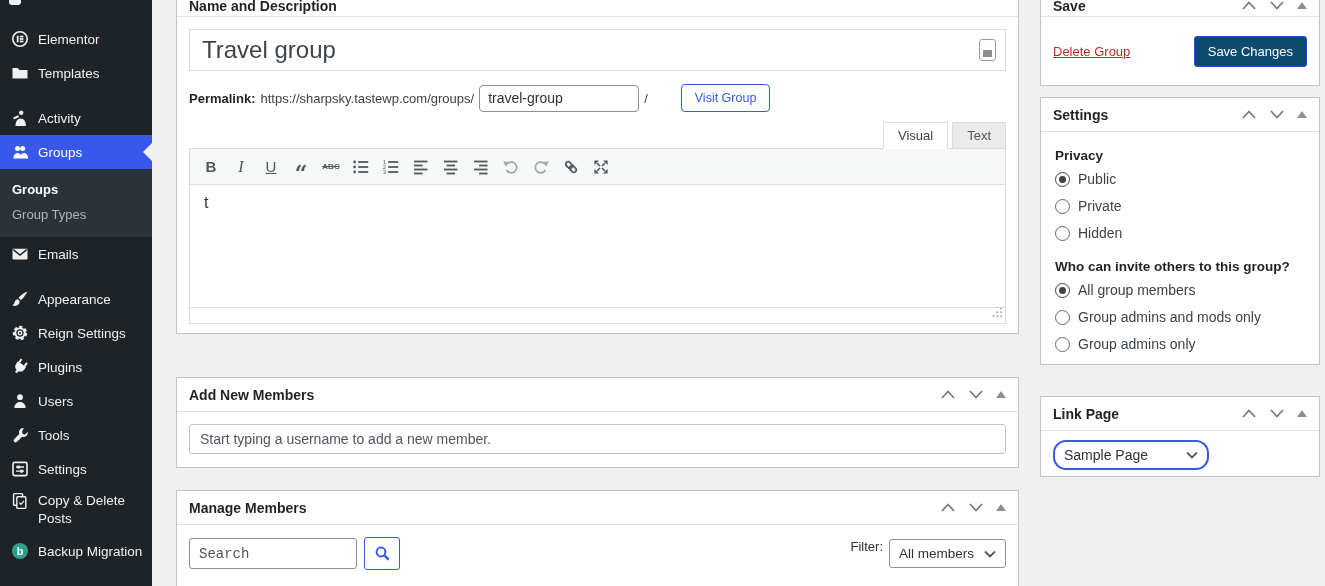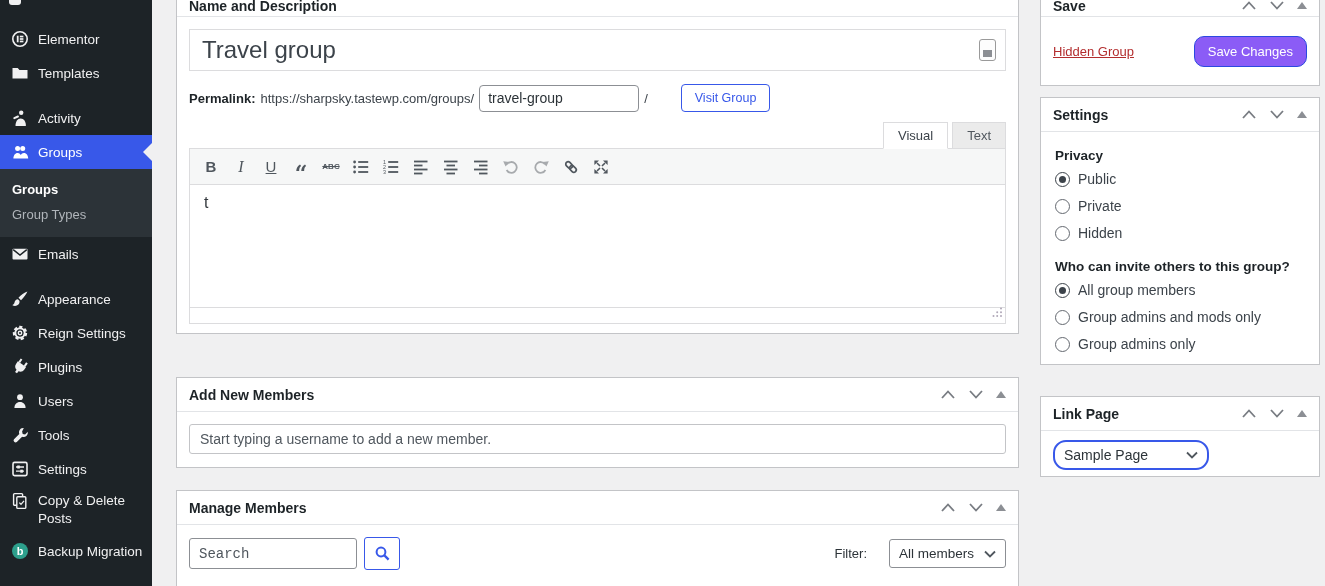--- a/index.html
+++ b/index.html
@@ -73,31 +73,31 @@
   #panel-add { top:377px; height:91px; left:0; right:0; }
   .add-input { width:100%; height:30px; border:1px solid #c3c4c7; border-radius:3px; padding:0 10px;
                font-size:14px; font-family:"Liberation Sans",sans-serif; color:#2c3338; }
   .add-input::placeholder, .search-input::placeholder { color:#50575e; opacity:1; }
   #panel-manage { top:490px; height:140px; left:0; right:0; }
   .mm-row { display:flex; align-items:center; padding:12px; }
   .search-input { width:168px; height:31px; border:1px solid #8c8f94; border-radius:3px; padding:0 9px;
                   font-size:14px; font-family:Liberation Mono, monospace; color:#2c3338; }
   .search-btn { width:36px; height:33px; margin-left:7px; background:#fff; border:1px solid #3858e9;
                 border-radius:3px; display:flex; align-items:center; justify-content:center; cursor:pointer; }
-  .filter-wrap { margin-left:auto; display:flex; align-items:center; gap:22px; font-size:13px; color:#2c3338; }
+  .filter-wrap { margin-left:auto; display:flex; align-items:flex-start; gap:6px; font-size:13px; color:#2c3338; }
   .sel { display:flex; align-items:center; justify-content:space-between; border:1px solid #8c8f94;
          border-radius:3px; height:29px; padding:0 9px; font-size:13.5px; color:#2c3338; background:#fff; cursor:pointer; }
   .sel-filter { width:117px; }
 
   
   #panel-save { top:-6px; height:92px; left:0; right:0; }
   .save-body { display:flex; align-items:center; justify-content:space-between; padding:12px; height:68px; }
   .delete-link { color:#b32d2e; font-size:13px; text-decoration:underline; cursor:pointer; }
-  .save-btn { background:#8b5cf6; border:1px solid #2b49e0; color:#fff; font-size:13px; padding:7px 13px;
-              border-radius:10px; cursor:pointer; font-family:"Liberation Sans",sans-serif; }
+  .save-btn { background:#0c4a6e; border:1px solid #2b49e0; color:#fff; font-size:13px; padding:7px 13px;
+              border-radius:3px; cursor:pointer; font-family:"Liberation Sans",sans-serif; }
   #panel-settings { top:97px; height:268px; left:0; right:0; }
   .set-body { padding:12px 14px; }
   .set-h { font-size:13.5px; font-weight:bold; color:#1d2327; margin:4px 0 8px; }
   .set-h.second { margin-top:18px; }
   .radio-row { display:flex; align-items:center; gap:8px; margin:0 0 11px; font-size:14px; color:#3c434a; cursor:pointer; }
   .radio { width:15px; height:15px; border:1px solid #646970; border-radius:50%; background:#fff; position:relative; flex:none; }
   .radio.checked { border-color:#3c434a; }
   .radio.checked::after { content:""; position:absolute; left:3px; top:3px; right:3px; bottom:3px;
                           border-radius:50%; background:#3c434a; }
   #panel-link { top:396px; height:81px; left:0; right:0; }
@@ -446,21 +446,21 @@
           <svg width="16" height="11" viewBox="0 0 16 11">
               <polyline points="2,9 8,2.5 14,9" fill="none" stroke="#787c82" stroke-width="1.8"></polyline>
             </svg>
           <svg width="16" height="11" viewBox="0 0 16 11">
               <polyline points="2,2 8,8.5 14,2" fill="none" stroke="#787c82" stroke-width="1.8"></polyline>
             </svg>
           <span class="tri-up"></span>
         </span>
       </div>
       <div class="save-body">
-        <a class="delete-link">Hidden Group</a>
+        <a class="delete-link">Delete Group</a>
         <button class="save-btn">Save Changes</button>
       </div>
     </div>
 
     <div class="postbox" id="panel-settings">
       <div class="pb-head tall">
         <span>Settings</span>
         <span class="pb-ctrl">
           <svg width="16" height="11" viewBox="0 0 16 11">
               <polyline points="2,9 8,2.5 14,9" fill="none" stroke="#787c82" stroke-width="1.8"></polyline>

